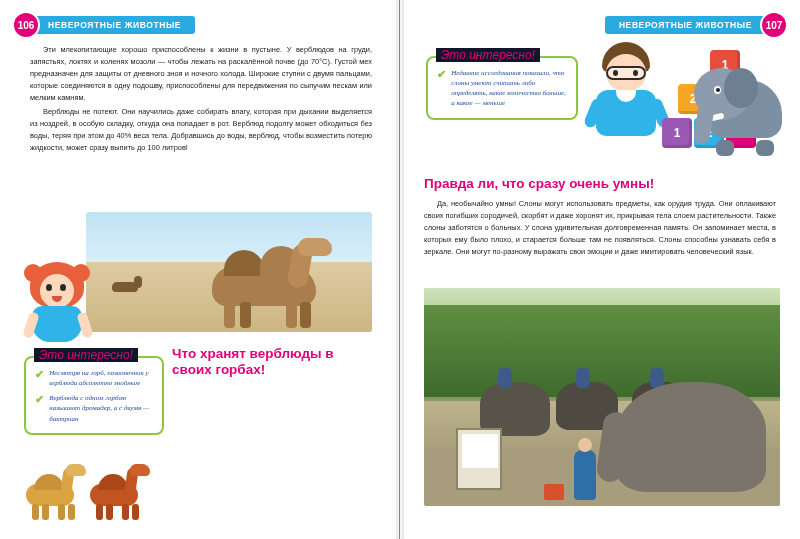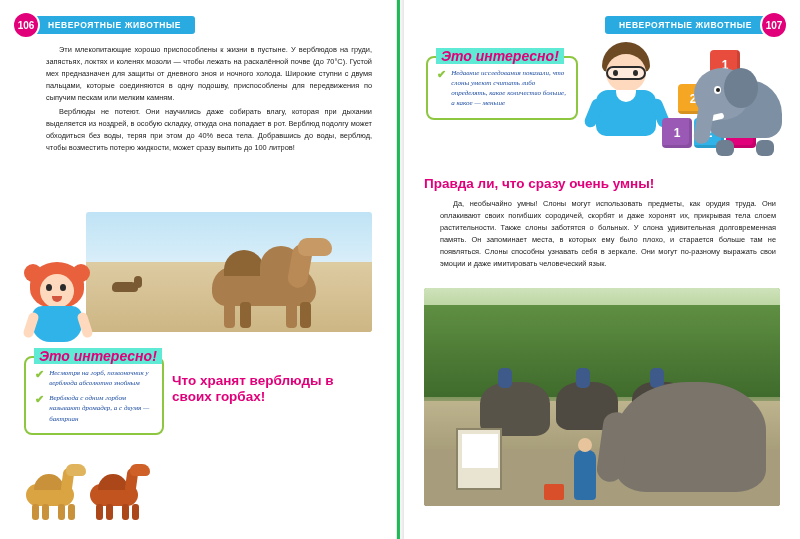--- a/index.html
+++ b/index.html
@@ -22,21 +22,21 @@
   }
   .page {
     position: absolute;
     top: 0;
     width: 400px;
     height: 539px;
     box-sizing: border-box;
     background: #ffffff;
     overflow: hidden;
   }
-  .page-left { left: 0; border-right: 3px solid #22c55e; }
+  .page-left { left: 0; border-right: 1px solid #22c55e; }
   .page-right { left: 400px; }
 
   
   .header-bar {
     position: absolute;
     top: 14px;
     height: 22px;
     display: flex;
     align-items: center;
   }
@@ -73,21 +73,21 @@
 
   
   h2.section-title {
     color: #e2007a;
     font-size: 13.5px;
     font-weight: bold;
     margin: 0 0 7px 0;
     line-height: 1.15;
   }
   p.body {
-    margin: 0 0 2px 16px;
+    margin: 0 0 2px 0;
     font-size: 7.4px;
     line-height: 1.62;
     text-align: justify;
     color: #1b1b1b;
     text-indent: 13px;
   }
 
   
   .lp-content {
     position: absolute;
@@ -173,25 +173,25 @@
     border: 2px solid #8dc63f;
     border-radius: 8px;
     background: #ffffff;
     padding: 10px 9px 9px 9px;
     box-sizing: border-box;
   }
   .fact-title {
     position: absolute;
     top: -10px;
     left: 8px;
-    background: #5eead4;
+    background: #0f172a;
     padding: 0 5px;
     color: #e2007a;
-    font-size: 14px;
-    font-weight: bold;
+    font-size: 12px;
+    font-weight: normal;
     font-style: italic;
     white-space: nowrap;
   }
   .fact-item {
     display: flex;
     align-items: flex-start;
     gap: 5px;
     margin-bottom: 5px;
   }
   .fact-item:last-child { margin-bottom: 0; }
@@ -216,21 +216,21 @@
     top: 356px;
     width: 140px;
   }
 
   .two-humps {
     position: absolute;
     left: 172px;
     top: 346px;
     width: 200px;
   }
-  .two-humps h2 { margin-bottom: 6px; margin-top: 27px; }
+  .two-humps h2 { margin-bottom: 6px; }
   .two-humps p.body { font-size: 7.2px; }
 
   .camel-toys {
     position: absolute;
     left: 18px;
     top: 448px;
     width: 150px;
     height: 78px;
   }
   .toy-camel { position:absolute; bottom: 6px; width: 66px; height: 56px;}

